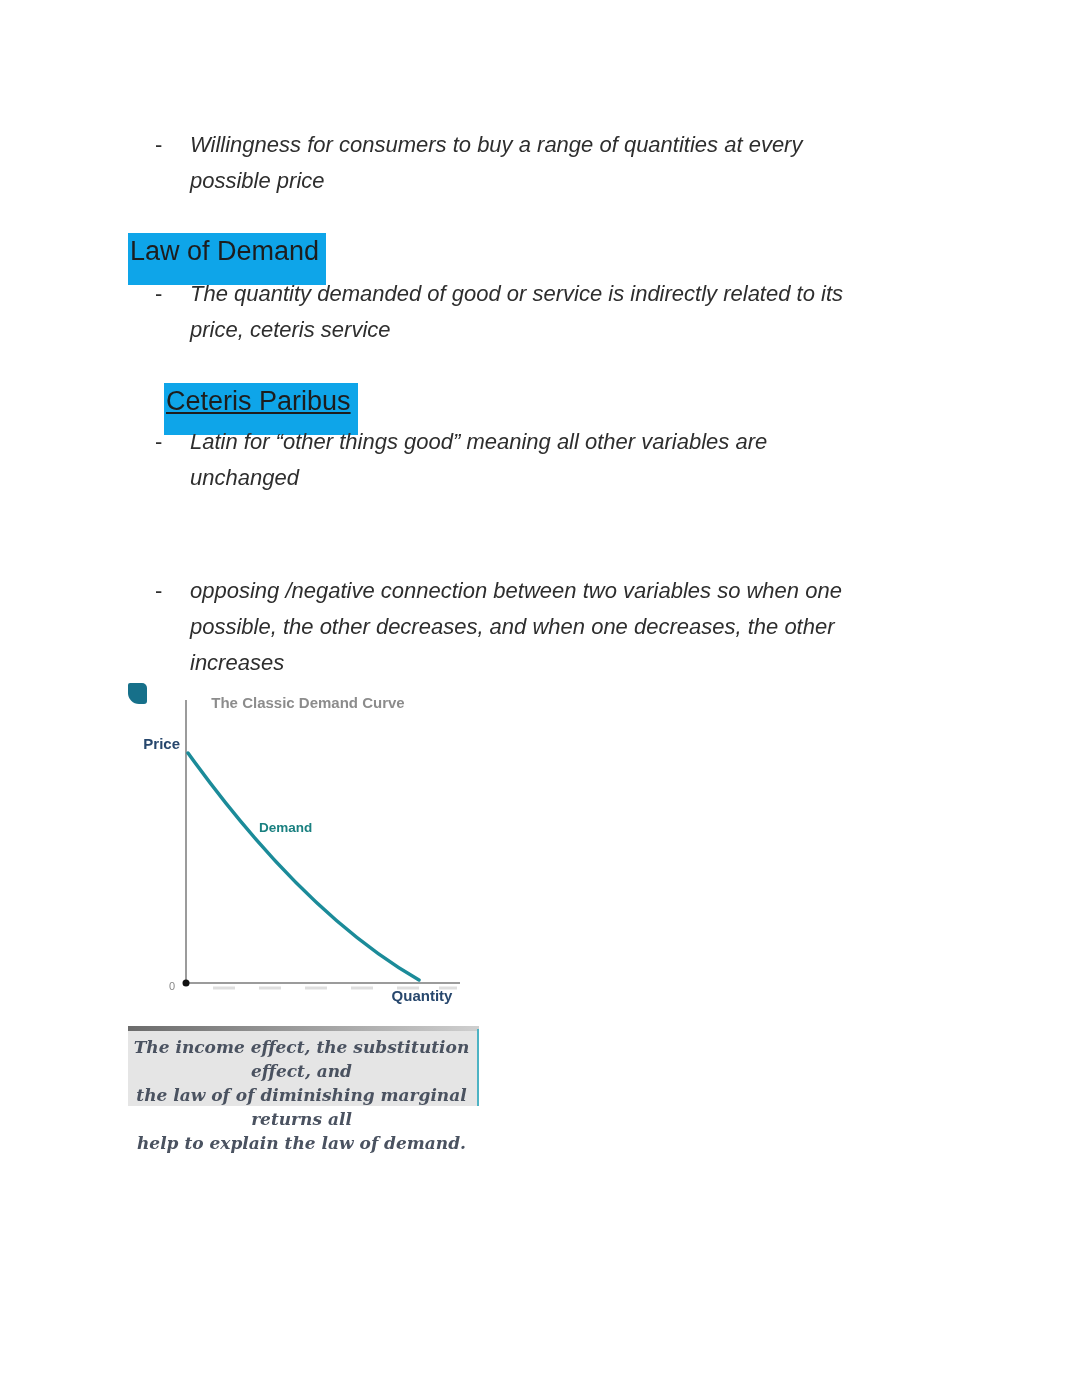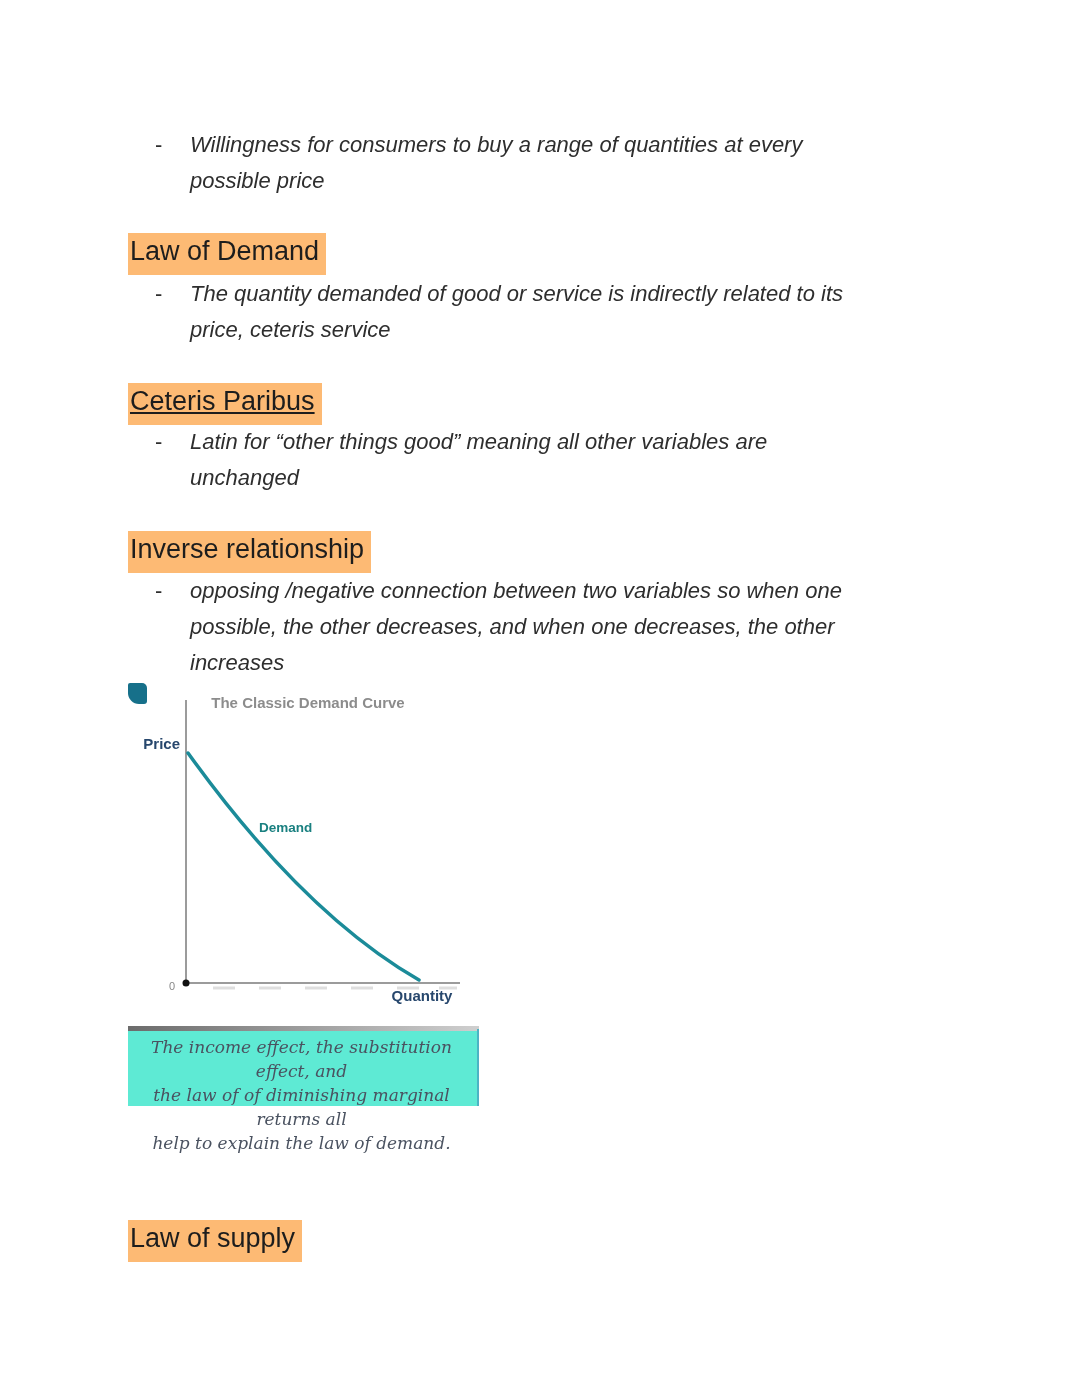--- a/index.html
+++ b/index.html
@@ -18,39 +18,40 @@
     font-size:22px;line-height:36px;
   }
   .bullet .dash{width:35px;flex:none;}
   .bullet .btext{white-space:pre-line;max-width:810px;font-style:italic;}
   
   .hl{
     position:absolute;left:128px;
     display:inline-block;
     font-size:27px;line-height:31px;
     color:#1d1d1d;
-    background:#fdba74;
-    padding:3px 7px 8px 2px;
+    background:#0ea5e9;
+    padding:3px 7px 18px 2px;
   }
-  .hl.underlined{text-decoration:underline;}
+  .hl.underlined{text-decoration:underline;margin-left:36px;}
   
   .figure{position:absolute;left:128px;top:681px;width:400px;height:332px;}
   .corner-icon{
     position:absolute;left:0;top:2px;
     width:19px;height:21px;
     background:#16708a;
     border-radius:2px 5px 3px 11px;
   }
   .chart-svg{position:absolute;left:0;top:0;}
   
   .caption-box{
     position:relative;
     position:absolute;left:128px;top:1026px;
     width:351px;height:80px;
-    background:#5eead4;
+    background:#e5e5e5;
+    font-weight:bold;
   }
   .cap-topbar{
     position:absolute;top:0;left:0;right:0;height:5px;
     background:linear-gradient(to right,#6b6b6b,#cfcfcf);
   }
   .cap-rightbar{
     position:absolute;top:3px;right:0;bottom:0;width:2px;
     background:#4db3c4;
   }
   .cap-text{
@@ -83,21 +84,20 @@
   </div>
 
   <div class="hl underlined" style="top:383px;">Ceteris Paribus</div>
 
   <div class="bullet" style="top:424px;">
     <span class="dash">-</span>
     <span class="btext">Latin for “other things good” meaning all other variables are
 unchanged</span>
   </div>
 
-  <div class="hl" style="top:531px;">Inverse relationship</div>
 
   <div class="bullet" style="top:573px;">
     <span class="dash">-</span>
     <span class="btext">opposing /negative connection between two variables so when one
 possible, the other decreases, and when one decreases, the other
 increases</span>
   </div>
 
   <div class="figure">
     <div class="corner-icon"></div>
@@ -130,15 +130,14 @@
   </div>
 
   <div class="caption-box">
     <div class="cap-topbar"></div>
     <div class="cap-rightbar"></div>
     <div class="cap-text">The income effect, the substitution effect, and
 the law of of diminishing marginal returns all
 help to explain the law of demand.</div>
   </div>
 
-  <div class="hl" style="top:1220px;">Law of supply</div>
 
 </div>
 
 </body></html>

